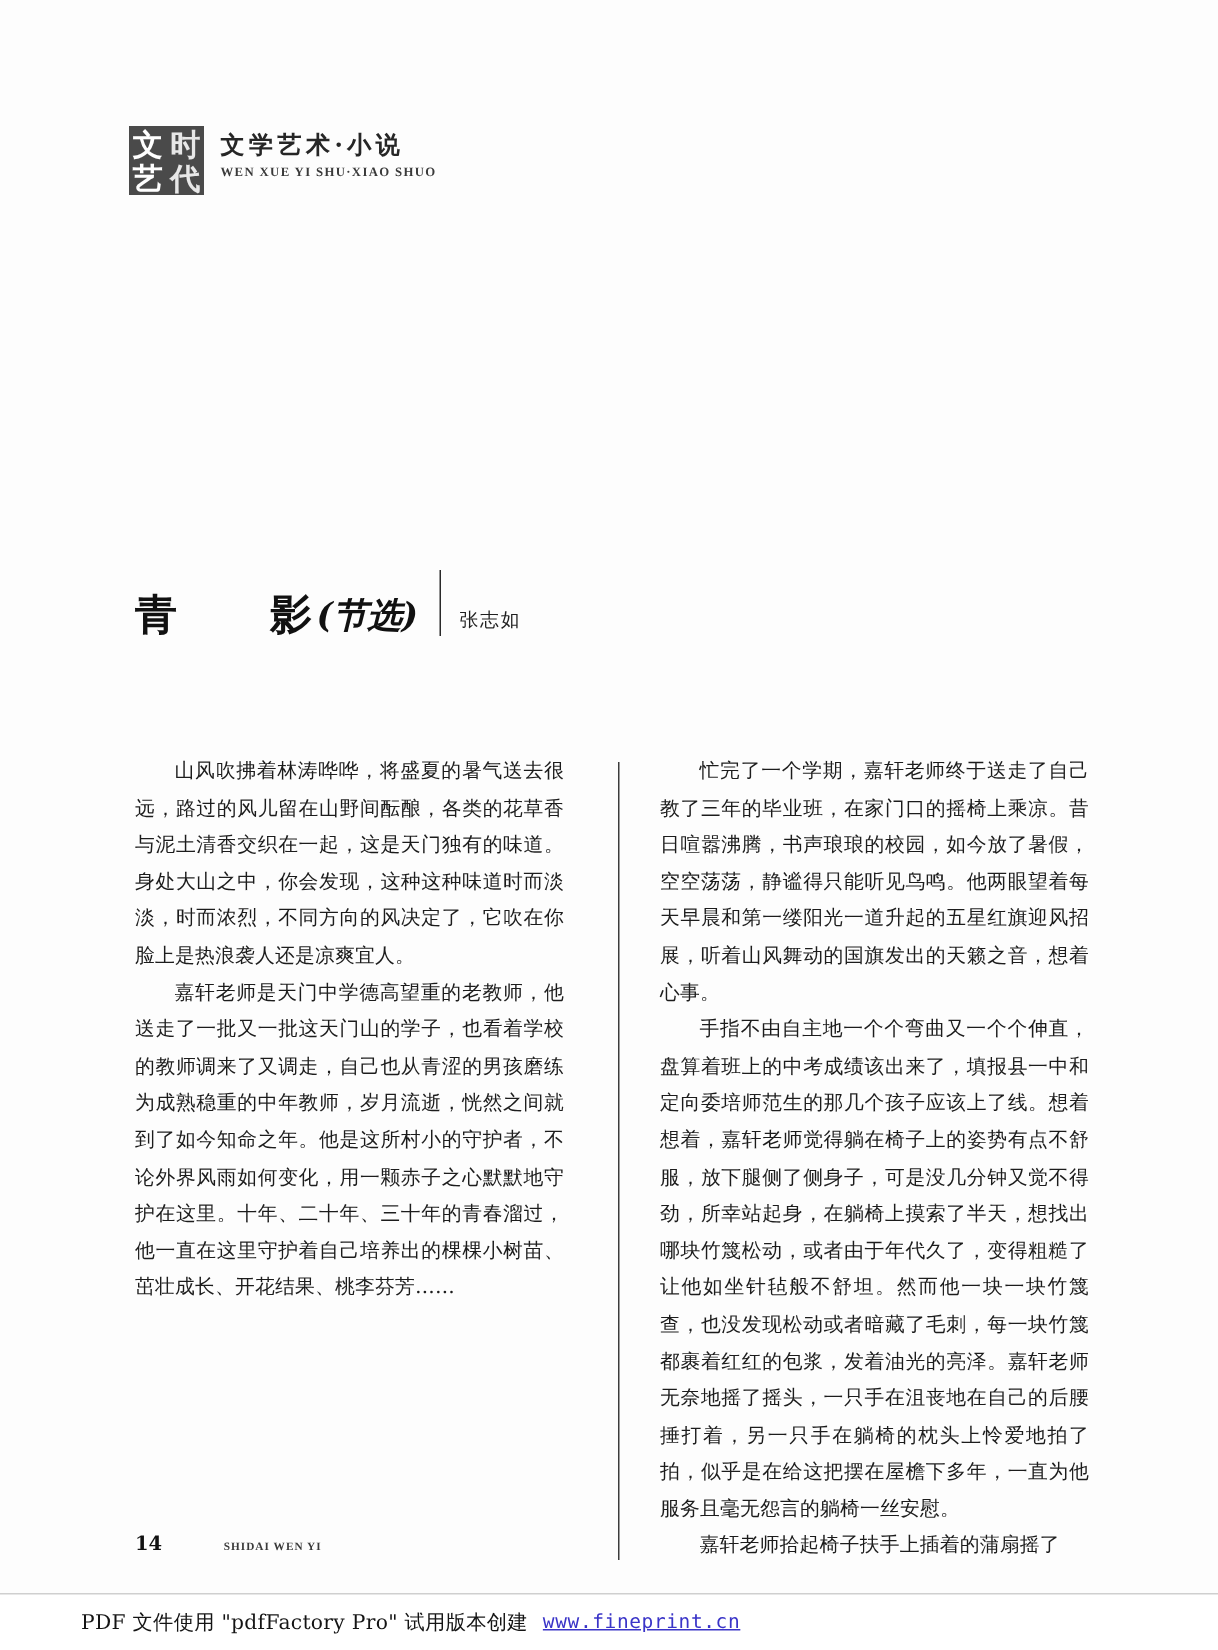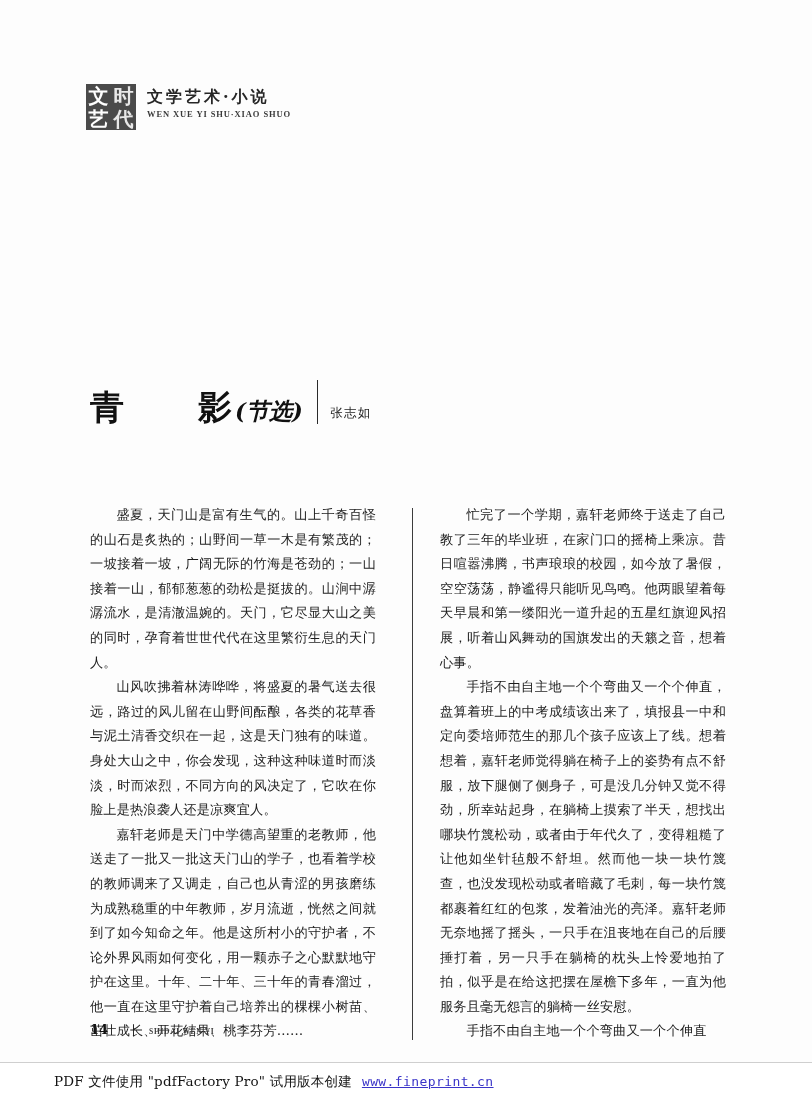--- a/index.html
+++ b/index.html
@@ -85,21 +85,21 @@
   .title-block {
     position: absolute;
     left: 90px;
     top: 384px;
     display: flex;
     align-items: flex-end;
   }
   .title-main {
     font-family: "DejaVu Serif", "Liberation Serif", serif;
     font-weight: 700;
-    font-size: 34px;
+    font-size: 28px;
     letter-spacing: 2px;
     color: #111;
     line-height: 1;
     white-space: pre;
   }
   .title-sub {
     font-family: "DejaVu Serif", "Liberation Serif", serif;
     font-weight: 700;
     font-size: 23px;
     color: #111;
@@ -238,28 +238,27 @@
     <div class="title-main">青　　影</div>
     <div class="title-sub">(节选)</div>
     <div class="title-rule"></div>
     <div class="title-author">张志如</div>
   </div>
 
   <div class="divider"></div>
 
   <div class="columns">
     <div class="col col-left">
-      <p class="para">盛夏，天门山是富有生气的。山上千奇百怪的山石是炙热的；山野间一草一木是有繁茂的；一坡接着一坡，广阔无际的竹海是苍劲的；一山接着一山，郁郁葱葱的劲松是挺拔的。山涧中潺潺流水，是清澈温婉的。天门，它尽显大山之美的同时，孕育着世世代代在这里繁衍生息的天门人。</p>
       <p class="para">山风吹拂着林涛哗哗，将盛夏的暑气送去很远，路过的风儿留在山野间酝酿，各类的花草香与泥土清香交织在一起，这是天门独有的味道。身处大山之中，你会发现，这种这种味道时而淡淡，时而浓烈，不同方向的风决定了，它吹在你脸上是热浪袭人还是凉爽宜人。</p>
       <p class="para">嘉轩老师是天门中学德高望重的老教师，他送走了一批又一批这天门山的学子，也看着学校的教师调来了又调走，自己也从青涩的男孩磨练为成熟稳重的中年教师，岁月流逝，恍然之间就到了如今知命之年。他是这所村小的守护者，不论外界风雨如何变化，用一颗赤子之心默默地守护在这里。十年、二十年、三十年的青春溜过，他一直在这里守护着自己培养出的棵棵小树苗、茁壮成长、开花结果、桃李芬芳……</p>
     </div>
     <div class="col col-right">
       <p class="para">忙完了一个学期，嘉轩老师终于送走了自己教了三年的毕业班，在家门口的摇椅上乘凉。昔日喧嚣沸腾，书声琅琅的校园，如今放了暑假，空空荡荡，静谧得只能听见鸟鸣。他两眼望着每天早晨和第一缕阳光一道升起的五星红旗迎风招展，听着山风舞动的国旗发出的天籁之音，想着心事。</p>
       <p class="para">手指不由自主地一个个弯曲又一个个伸直，盘算着班上的中考成绩该出来了，填报县一中和定向委培师范生的那几个孩子应该上了线。想着想着，嘉轩老师觉得躺在椅子上的姿势有点不舒服，放下腿侧了侧身子，可是没几分钟又觉不得劲，所幸站起身，在躺椅上摸索了半天，想找出哪块竹篾松动，或者由于年代久了，变得粗糙了让他如坐针毡般不舒坦。然而他一块一块竹篾查，也没发现松动或者暗藏了毛刺，每一块竹篾都裹着红红的包浆，发着油光的亮泽。嘉轩老师无奈地摇了摇头，一只手在沮丧地在自己的后腰捶打着，另一只手在躺椅的枕头上怜爱地拍了拍，似乎是在给这把摆在屋檐下多年，一直为他服务且毫无怨言的躺椅一丝安慰。</p>
-      <p class="para">手指不由自主地一个个弯曲又一个个伸直</p>
+      <p class="para">嘉轩老师拾起椅子扶手上插着的蒲扇摇了</p>
     </div>
   </div>
 
   <div class="folio">
     <span class="folio-num">14</span>
     <span class="folio-label">SHIDAI WEN YI</span>
   </div>
 
   <div class="pdf-banner">
     <span class="pdf-text">PDF 文件使用 "pdfFactory Pro" 试用版本创建</span>

